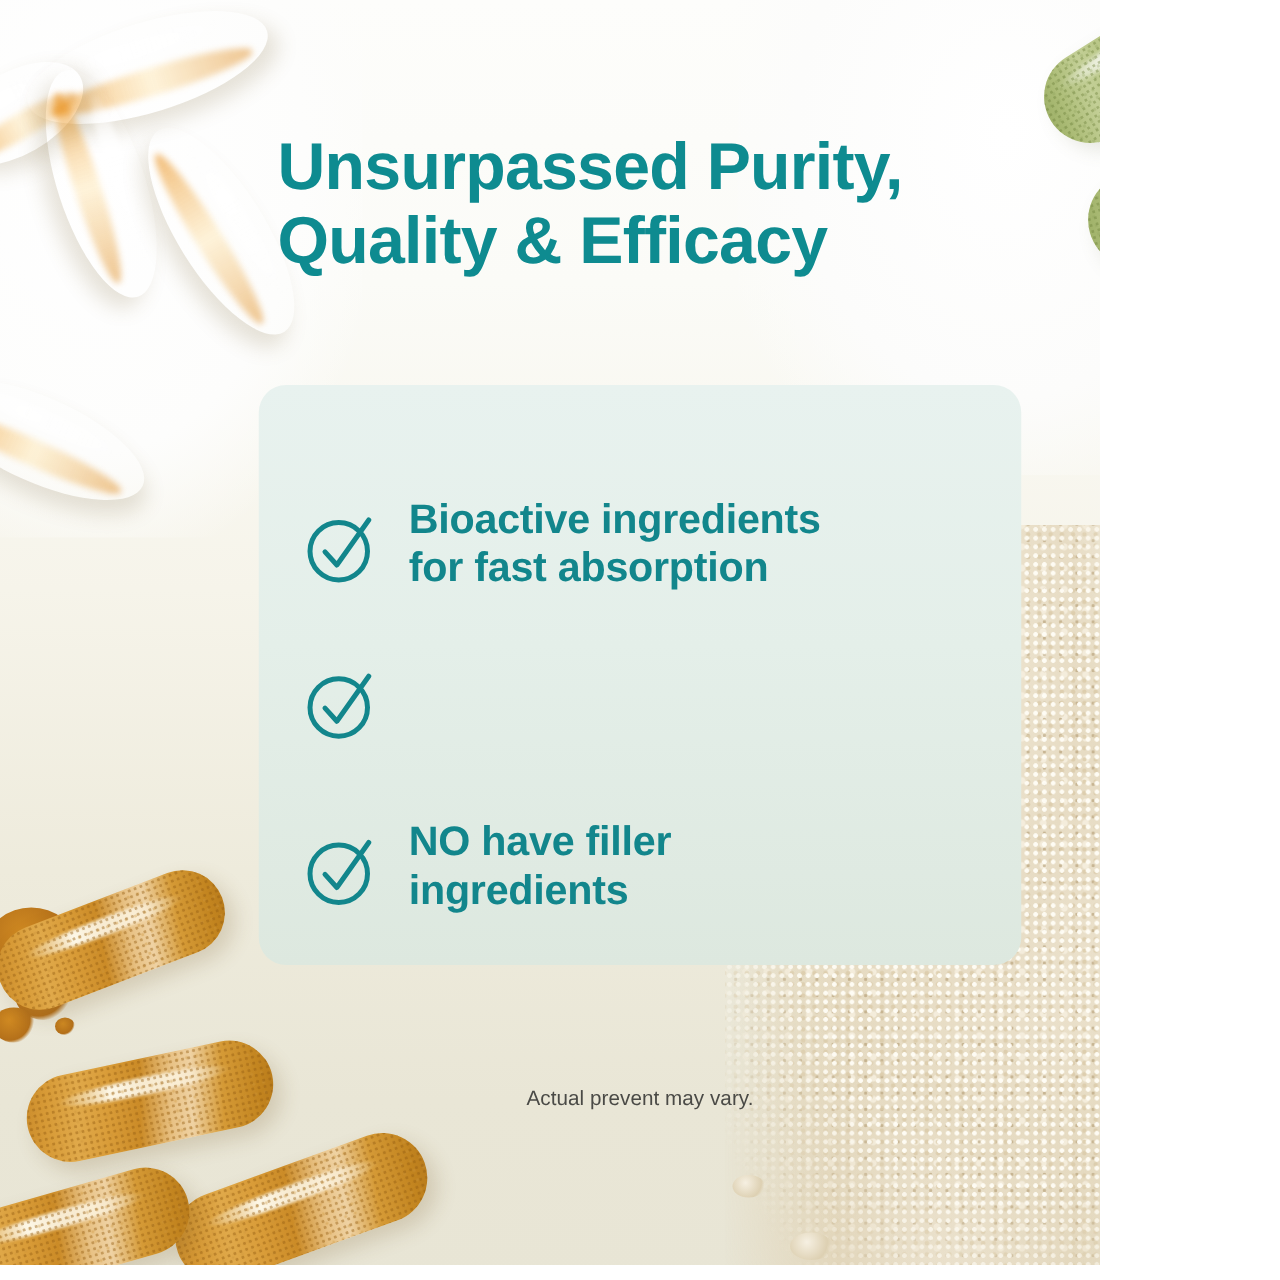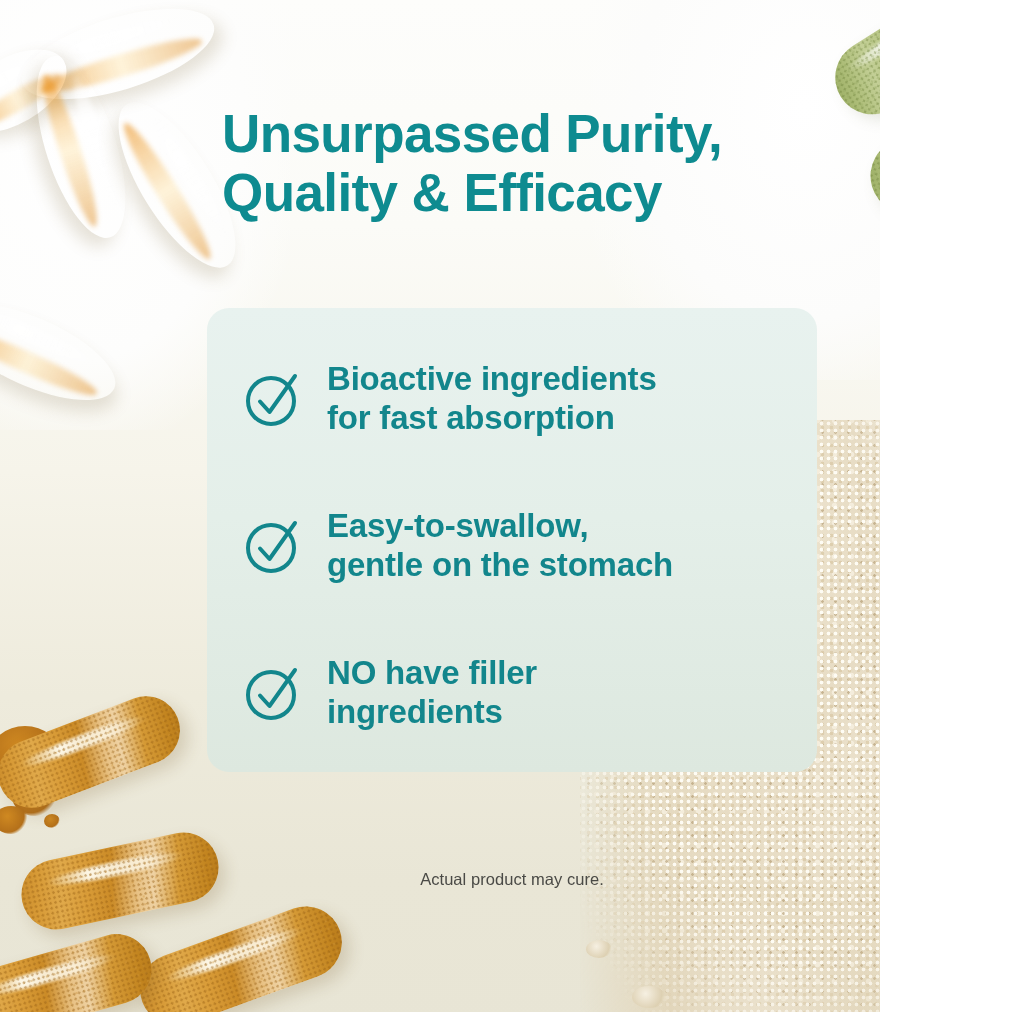--- a/index.html
+++ b/index.html
@@ -202,21 +202,21 @@
   }
 
   .features{
     position:absolute;
     left:0; top:0; width:100%; height:100%;
     padding:52px 34px 40px 36px;
     display:flex; flex-direction:column;
     justify-content:space-between;
   }
   .feature{
-    display:flex; align-items:center; gap:22px;
+    display:flex; align-items:flex-end; gap:22px;margin-top:36px;
   }
   .check-icon{ flex:0 0 auto; margin-top:2px; }
   .feature-text{
     font-size:33px; font-weight:bold; line-height:1.18;
     color:#12868c; letter-spacing:-0.2px;
     white-space:pre-line;
   }
 
   .disclaimer{
     position:absolute; left:222px; top:840px; width:580px;
@@ -299,38 +299,36 @@
 for fast absorption</span>
         </div>
 
         <div class="feature">
           <span class="check-icon">
             <svg width="62" height="62" viewBox="0 0 62 62">
               <circle cx="28" cy="34" r="23" fill="none" stroke="#12868c" stroke-width="4"></circle>
               <path d="M17 34.5 L26.5 45 L52 9" fill="none" stroke="#12868c" stroke-width="4" stroke-linecap="round" stroke-linejoin="round"></path>
             </svg>
           </span>
-          <span class="feature-text">Easy-to-swallow,
-gentle on the stomach</span>
         </div>
 
         <div class="feature">
           <span class="check-icon">
             <svg width="62" height="62" viewBox="0 0 62 62">
               <circle cx="28" cy="34" r="23" fill="none" stroke="#12868c" stroke-width="4"></circle>
               <path d="M17 34.5 L26.5 45 L52 9" fill="none" stroke="#12868c" stroke-width="4" stroke-linecap="round" stroke-linejoin="round"></path>
             </svg>
           </span>
           <span class="feature-text">NO have filler
 ingredients</span>
         </div>
 
       </div>
     </div>
 
     <div class="disclaimer">
-      <div class="vary">Actual product may cure.</div>
+      <div class="vary">Actual prevent may vary.</div>
     </div>
 
   </div>
 
   <div class="bottom-strip"></div>
 </div>
 
 </body></html>

